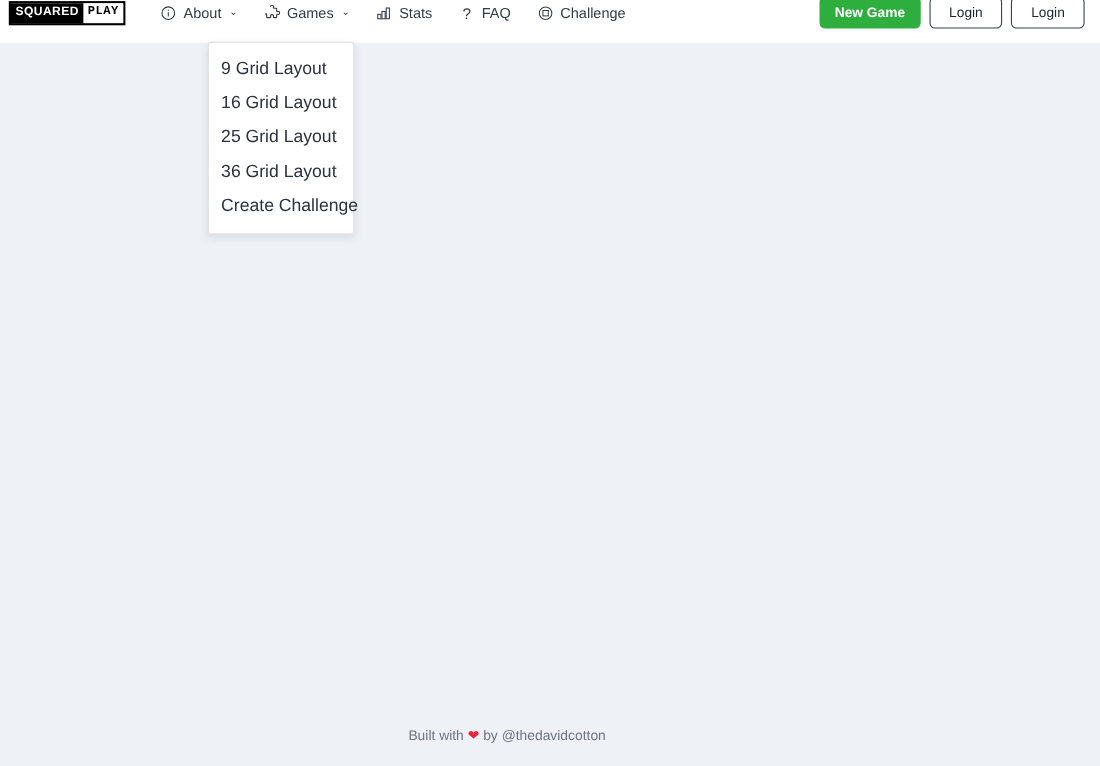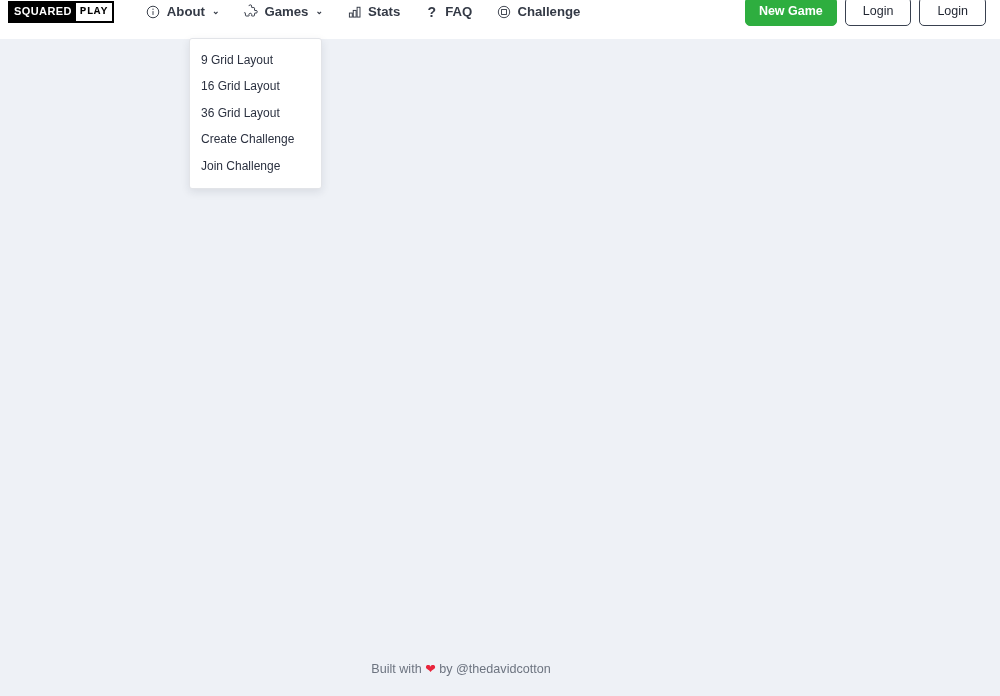--- a/index.html
+++ b/index.html
@@ -62,21 +62,20 @@
     line-height: 1;
     font-family: Liberation Mono, monospace;
   }
 
   
   .nav-left {
     display: flex;
     align-items: center;
     gap: 0px;
     flex: 1 1 auto;
-    font-weight: bold;
   }
   .nav-item {
     display: inline-flex;
     align-items: center;
     gap: 6px;
     padding: 4px 12px;
     font-size: 13.2px;
     color: #343a46;
     cursor: pointer;
     white-space: nowrap;
@@ -139,21 +138,21 @@
     top: 38px;
     width: 133px;
     background: #ffffff;
     border: 1px solid #e2e4e8;
     border-radius: 3px;
     box-shadow: 0 3px 8px rgba(30,40,60,.10);
     padding: 8px 0 9px 0;
     z-index: 30;
   }
   .dd-item {
-    font-size: 12px;
+    font-size: 16px;
     color: #2b3140;
     padding: 6px 11px;
     cursor: pointer;
     white-space: nowrap;
     line-height: 1.2;
   }
 
   
   .main {
     position: absolute;
@@ -240,23 +239,23 @@
   <div class="nav-right">
     <button class="btn btn-green">New Game</button>
     <button class="btn btn-outline">Login</button>
     <button class="btn btn-outline">Login</button>
   </div>
 </div>
 
 <div class="dropdown">
   <div class="dd-item">9 Grid Layout</div>
   <div class="dd-item">16 Grid Layout</div>
+  <div class="dd-item">25 Grid Layout</div>
   <div class="dd-item">36 Grid Layout</div>
   <div class="dd-item">Create Challenge</div>
-  <div class="dd-item">Join Challenge</div>
 </div>
 
 <div class="main">
   <div class="footer">
     <span>Built with</span>
     <span class="heart">❤</span>
     <span>by</span>
     <span class="handle">@thedavidcotton</span>
   </div>
 </div>

